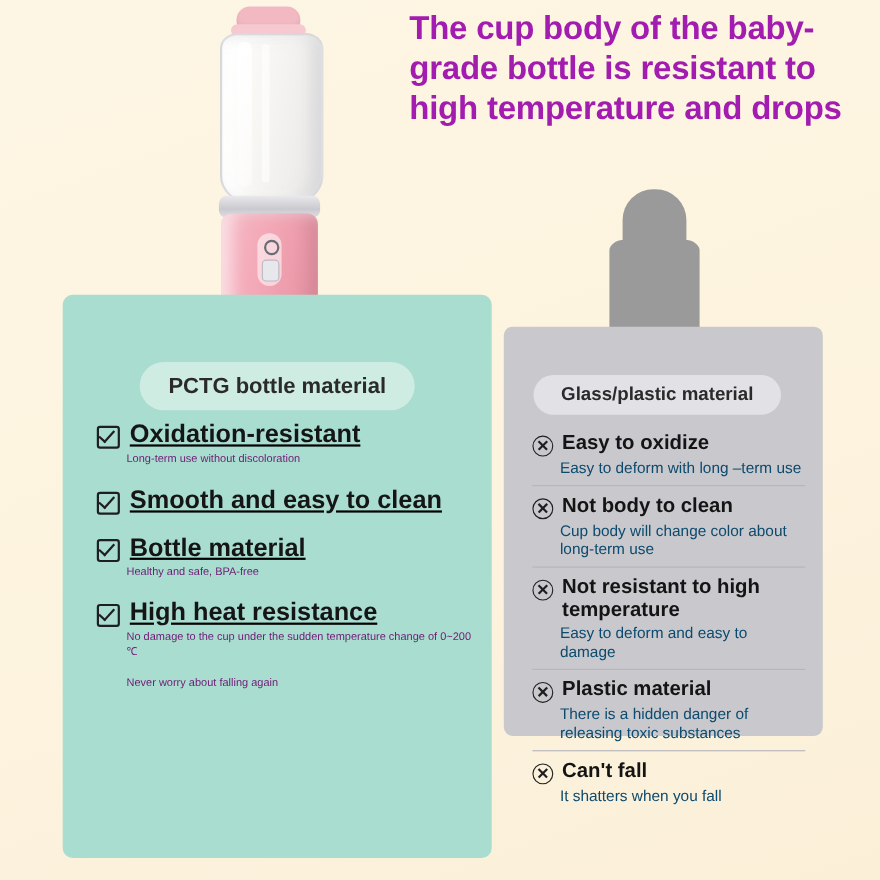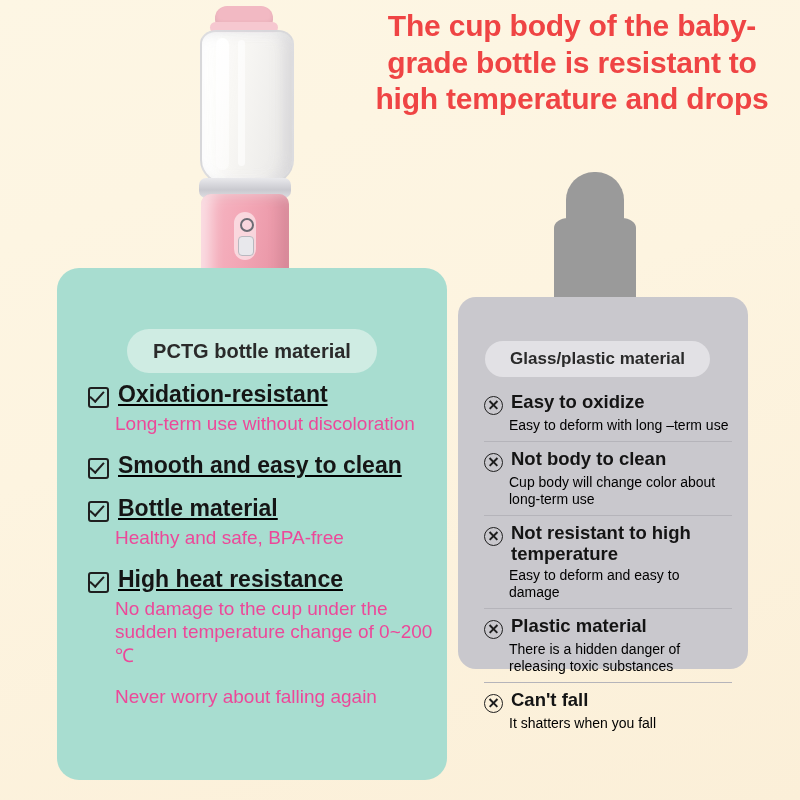--- a/index.html
+++ b/index.html
@@ -14,25 +14,24 @@
     overflow: hidden;
     position: relative;
   }
 
   
   .headline {
     position: absolute;
     top: 8px;
     right: 28px;
     width: 400px;
-    text-align: center;
     font-size: 30px;
     line-height: 1.22;
     font-weight: 700;
-    color: #ef4444;
+    color: #a21caf;
     letter-spacing: -0.2px;
     margin-left: 32px;
   }
 
   
   .blender {
     position: absolute;
     left: 188px;
     top: 6px;
     width: 130px;
@@ -170,30 +169,30 @@
   }
 
   
   .panel-left {
     position: absolute;
     left: 57px;
     top: 268px;
     width: 390px;
     height: 512px;
     background: #a8ddd0;
-    border-radius: 22px;
+    border-radius: 9px;
   }
   .panel-right {
     position: absolute;
     left: 458px;
     top: 297px;
     width: 290px;
     height: 372px;
     background: #c9c8cd;
-    border-radius: 18px;
+    border-radius: 8px;
   }
 
   .pill {
     position: absolute;
     border-radius: 22px;
     display: flex;
     align-items: center;
     justify-content: center;
     font-weight: 600;
     color: #2a2a2a;
@@ -250,22 +249,22 @@
     border-width: 0 2.4px 2.4px 0;
     transform: rotate(42deg);
   }
   .item-l .title {
     font-size: 23px;
     font-weight: 700;
     color: #151515;
     line-height: 1.1;
   }
   .item-l .desc {
-    font-size: 19px;
-    color: #ec4899;
+    font-size: 10px;
+    color: #701a75;
     margin: 4px 0 0 27px;
     line-height: 1.25;
   }
 
   .list-right {
     position: absolute;
     left: 484px;
     top: 392px;
     width: 248px;
   }
@@ -303,21 +302,21 @@
   .xmark::before { transform: rotate(45deg); }
   .xmark::after  { transform: rotate(-45deg); }
   .item-r .title {
     font-size: 18.5px;
     font-weight: 700;
     color: #141414;
     line-height: 1.12;
   }
   .item-r .desc {
     font-size: 14px;
-    color: #000000;
+    color: #0c4a6e;
     margin: 2px 0 0 25px;
     line-height: 1.22;
   }
 </style>
 </head>
 <body>
 
 <div class="headline">The cup body of the baby-grade bottle is resistant to high temperature and drops</div>
 
 <div class="blender">

